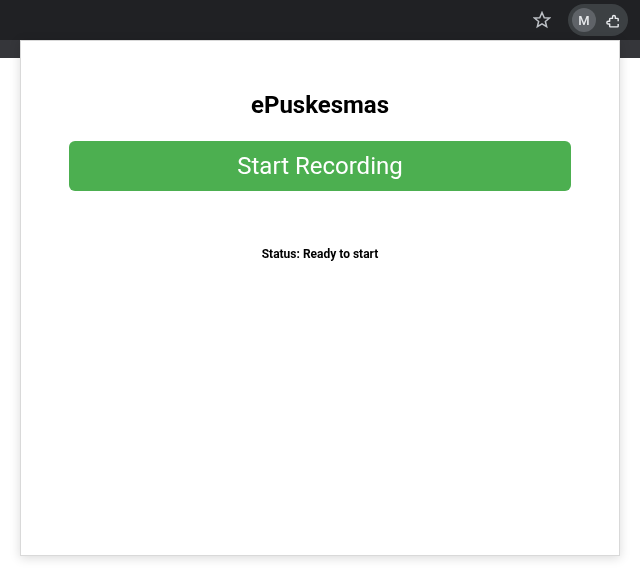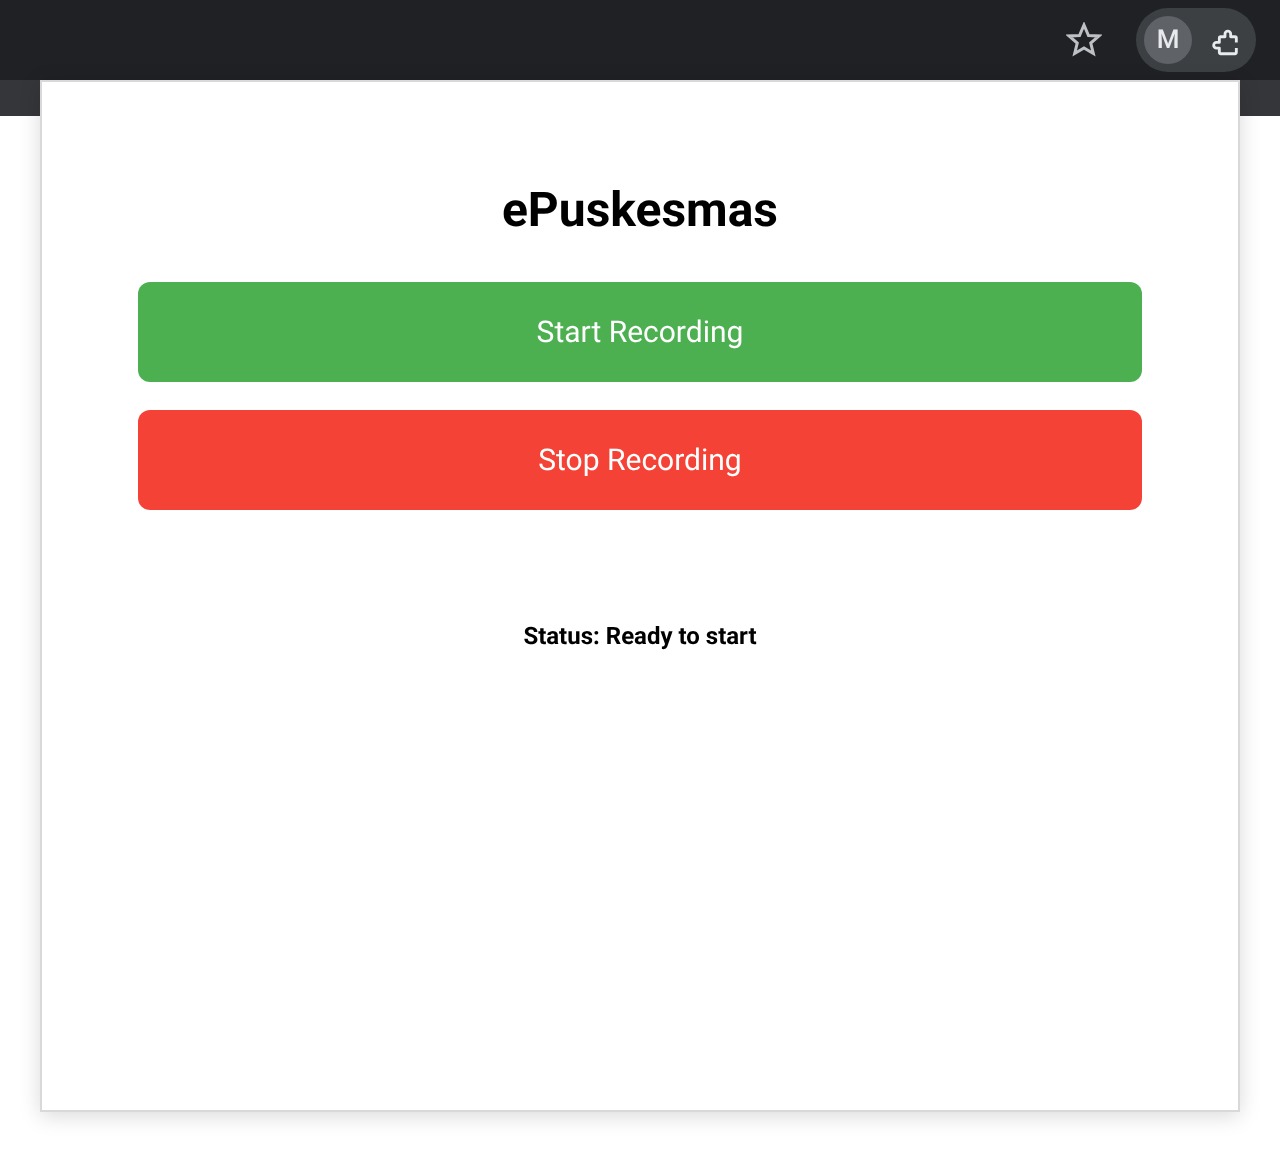--- a/index.html
+++ b/index.html
@@ -104,21 +104,21 @@
       text-align: center;
       line-height: 1.3;
       margin-bottom: 40px;
       max-width: 340px;
     }
     .btn {
       width: 100%;
       height: 50px;
       border: none;
       border-radius: 6px;
-      font-size: 15px;
+      font-size: 24px;
       font-weight: 400;
       color: #fff;
       cursor: pointer;
       margin-bottom: 14px;
       font-family: inherit;
     }
     .btn-green {
       background: #4caf50;
     }
     .btn-red {
@@ -154,20 +154,19 @@
     </div>
   </div>
 </div>
 
 <div class="top-strip"></div>
 
 <div class="popup">
   <h1 class="title">ePuskesmas</h1>
 
   <button class="btn btn-green">Start Recording</button>
-  <button class="btn btn-red">Stop Recording</button>
 
   <div class="status">
     <span>Status:</span>
     <span> </span>
     <span>Ready to start</span>
   </div>
 </div>
 
 </body></html>

